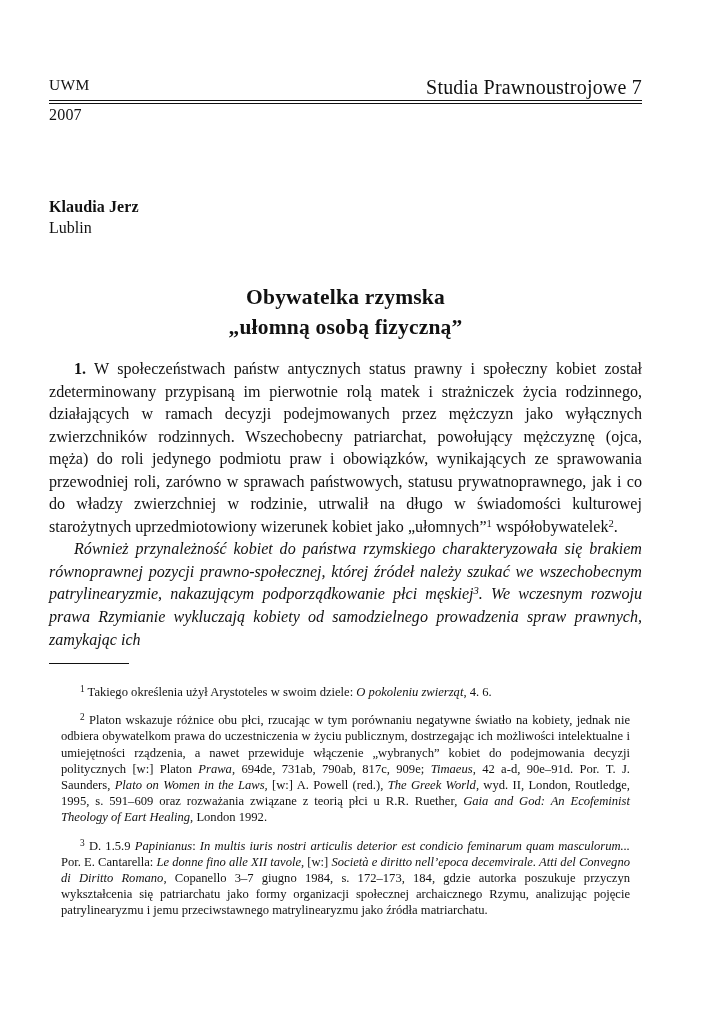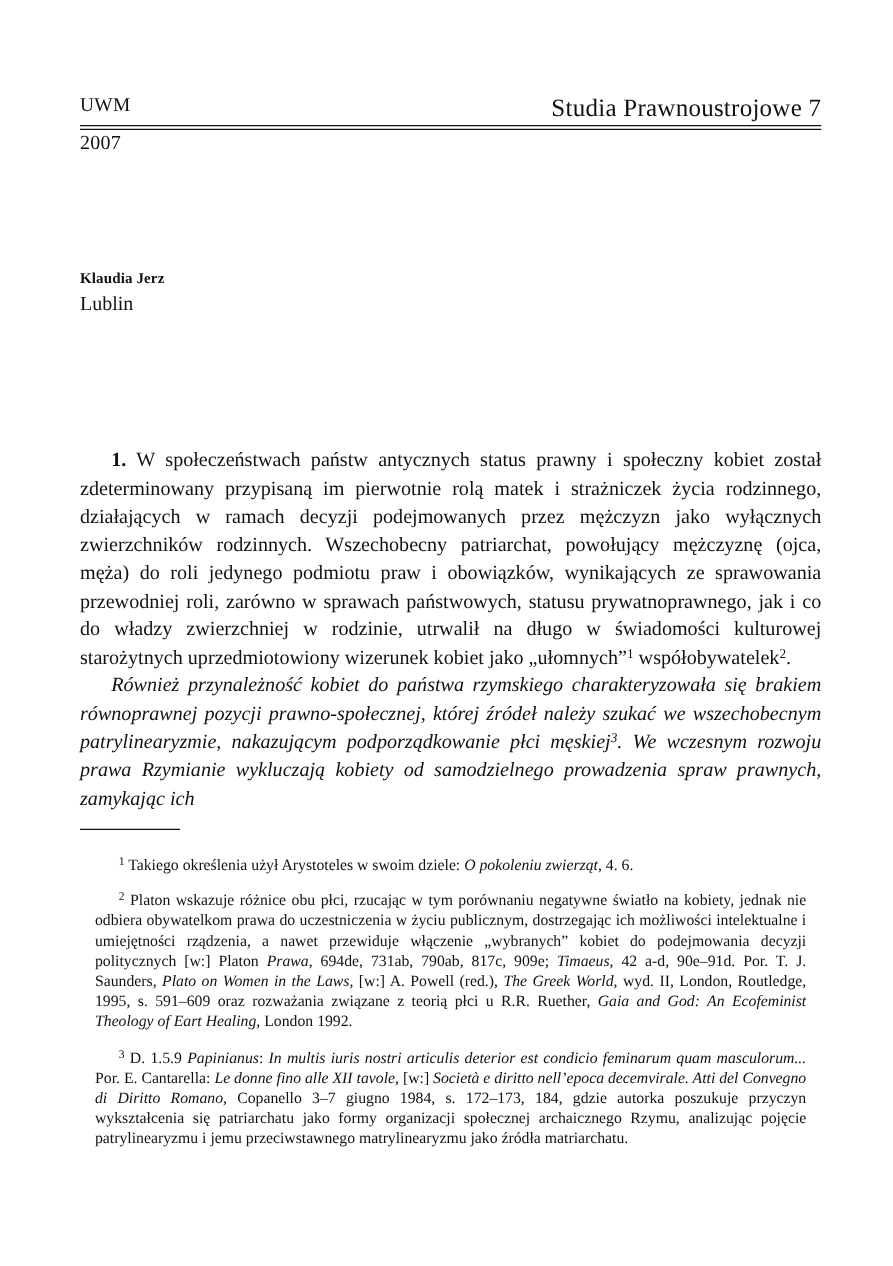--- a/index.html
+++ b/index.html
@@ -11,21 +11,21 @@
     width: 714px;
     height: 1013px;
     position: relative;
     font-family: "Liberation Serif", "DejaVu Serif", serif;
     color: #111111;
     overflow: hidden;
   }
 
   .page {
     position: absolute;
-    left: 64px;
+    left: 49px;
     top: 0;
     width: 593px;
     height: 1003px;
   }
 
   
   .runhead {
     position: absolute;
     top: 76px;
     left: 0;
@@ -76,25 +76,24 @@
   }
 
   
   .byline {
     position: absolute;
     top: 196px;
     left: 0;
     width: 593px;
   }
   .author {
-    font-size: 12px;
+    font-size: 16px;
     font-weight: bold;
     line-height: 21px;
     letter-spacing: 0.1px;
-    margin-top: 16px;
   }
   .affiliation {
     font-size: 16px;
     line-height: 21px;
   }
 
   
   .title {
     position: absolute;
     top: 268px;
@@ -175,20 +174,24 @@
     <span class="r2"></span>
   </div>
 
   <div class="year">2007</div>
 
   <div class="byline">
     <div class="author">Klaudia Jerz</div>
     <div class="affiliation">Lublin</div>
   </div>
 
+  <h1 class="title">
+    <span>Obywatelka rzymska</span><br>
+    <span>„ułomną osobą fizyczną”</span>
+  </h1>
 
   <div class="body">
     <p><b>1.</b><span> W społeczeństwach państw antycznych status prawny i społeczny kobiet został zdeterminowany przypisaną im pierwotnie rolą matek i strażniczek życia rodzinnego, działających w ramach decyzji podejmowanych przez mężczyzn jako wyłącznych zwierzchników rodzinnych. Wszechobecny patriarchat, powołujący mężczyznę (ojca, męża) do roli jedynego podmiotu praw i obowiązków, wynikających ze sprawowania przewodniej roli, zarówno w sprawach państwowych, statusu prywatnoprawnego, jak i co do władzy zwierzchniej w rodzinie, utrwalił na długo w świadomości kulturowej starożytnych uprzedmiotowiony wizerunek kobiet jako „ułomnych”</span><sup>1</sup><span> współobywatelek</span><sup>2</sup><span>.</span></p>
     <p><span>Również przynależność kobiet do państwa rzymskiego charakteryzowała się brakiem równoprawnej pozycji prawno-społecznej, której źródeł należy szukać we wszechobecnym patrylinearyzmie, nakazującym podporządkowanie płci męskiej</span><sup>3</sup><span>. We wczesnym rozwoju prawa Rzymianie wykluczają kobiety od samodzielnego prowadzenia spraw prawnych, zamykając ich</span></p>
   </div>
 
   <div class="fn-rule"></div>
 
   <div class="footnotes">
 

